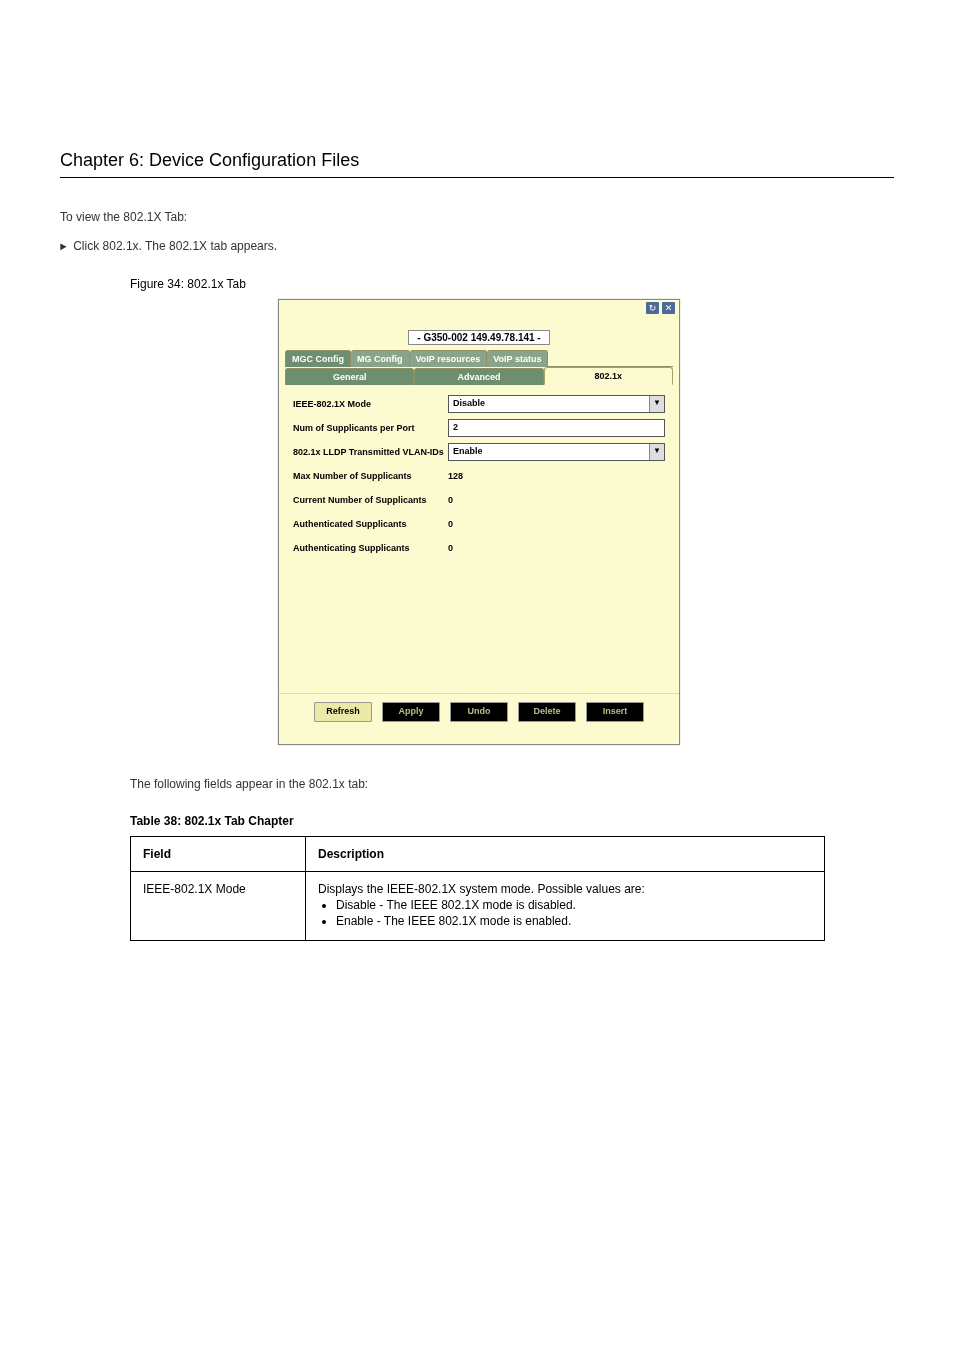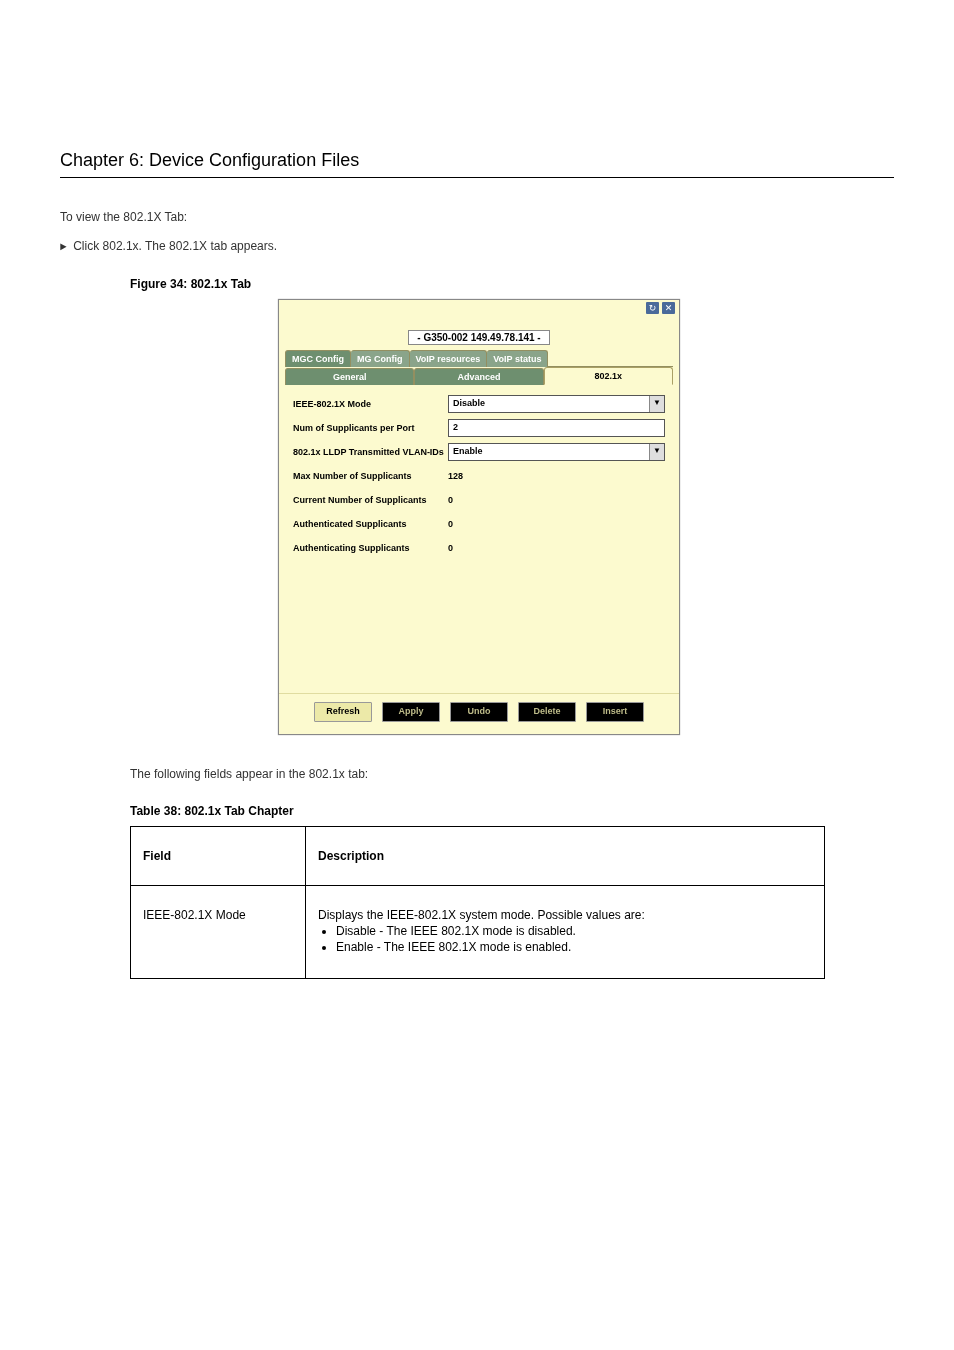--- a/index.html
+++ b/index.html
@@ -30,21 +30,21 @@
   }
   .paragraph {
     margin: 30px 60px 20px 60px;
     font-size: 12px;
     line-height: 1.6;
     color: #333;
   }
   .figure-label {
     margin: 8px 0 8px 130px;
     font-size: 12px;
-    font-weight: bold;
+    font-weight: normal;
   }
   
   .app-window {
     width: 400px;
     margin-left: 278px;
     background: #fcfacf;
     border: 1px solid #888;
     font-size: 10px;
     position: relative;
     box-shadow: 0 0 1px #999;
@@ -162,21 +162,21 @@
     line-height:15px;
   }
   .static-value {
     font-weight: bold;
     font-size: 9px;
   }
   .btn-row {
     display:flex;
     justify-content: center;
     gap: 10px;
-    padding: 8px 0 12px 0;
+    padding: 8px 0 22px 0;
     border-top: 1px solid #e0dca0;
   }
   .app-btn {
     width: 56px;
     height: 18px;
     border: 1px solid #999;
     background: #000000;
     font-size: 9px;
     font-weight: bold;
     line-height:16px;
@@ -186,21 +186,21 @@
   }
   .app-btn.enabled { color:#000; background:#ece9a8;}
   .app-btn.disabled { color:#bdbb89; }
   table.fields {
     border-collapse: collapse;
     margin-left: 130px;
     width: 695px;
   }
   table.fields th, table.fields td {
     border: 1px solid #000;
-    padding: 22px 12px;
+    padding: 10px 12px;
     font-size: 12px;
     vertical-align: top;
     text-align: left;
     font-weight: normal;
   }
   table.fields th { font-weight: bold; }
   .nw { white-space: nowrap; }
   ul.bullets { margin:2px 0 0 18px; padding:0;}
   ul.bullets li { font-size:12px; margin-bottom:2px;}
   .syntax { font-family: 'Courier New', monospace; font-size:11px;}

